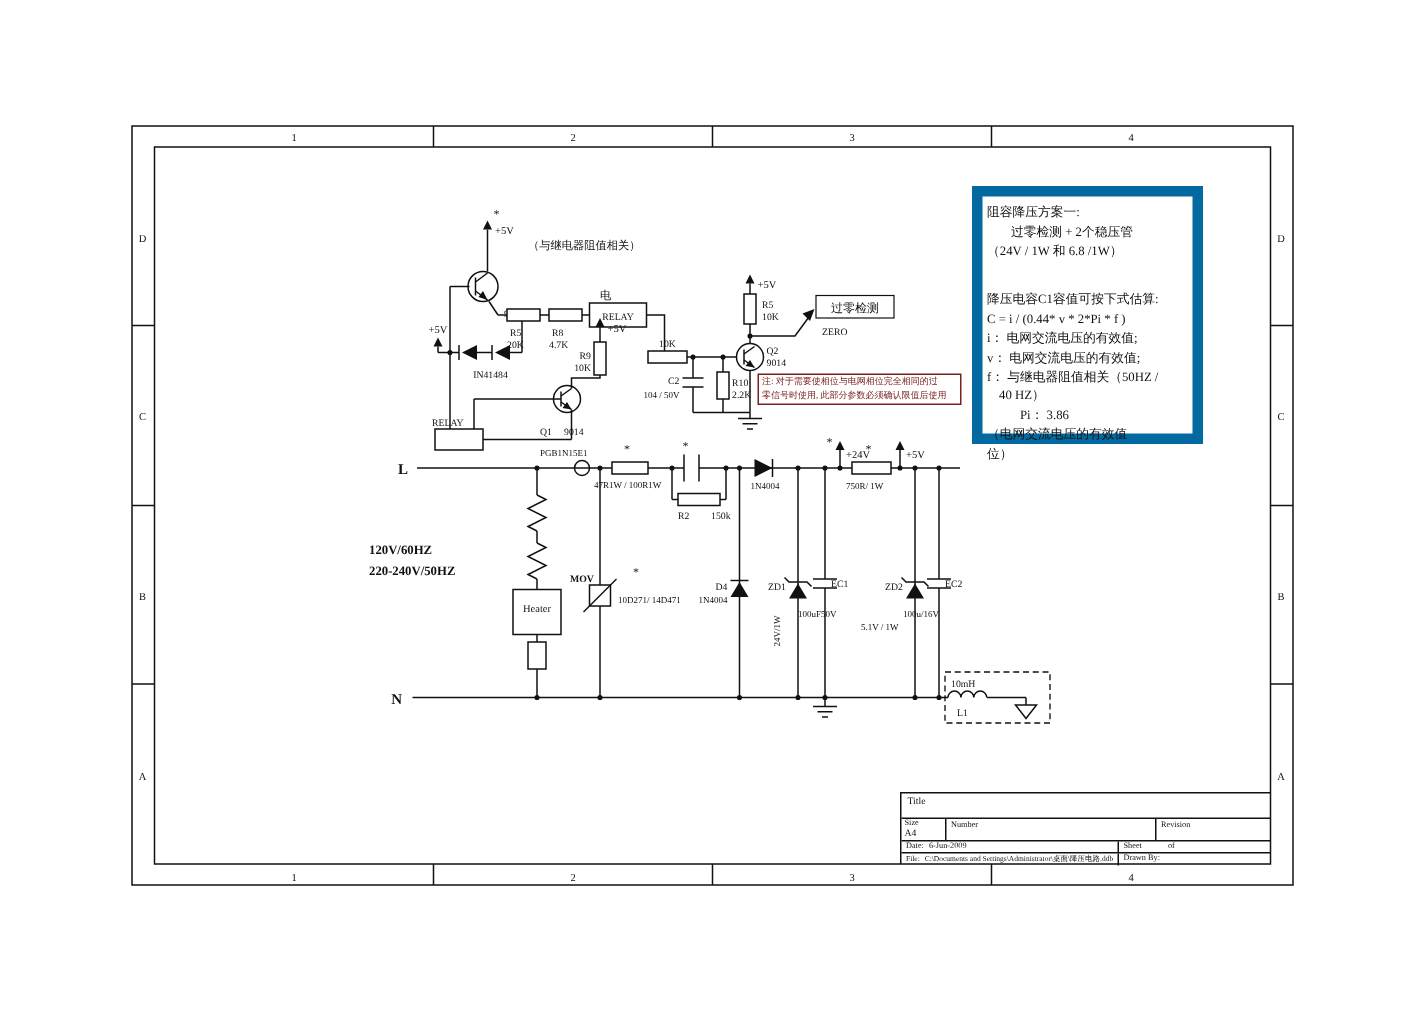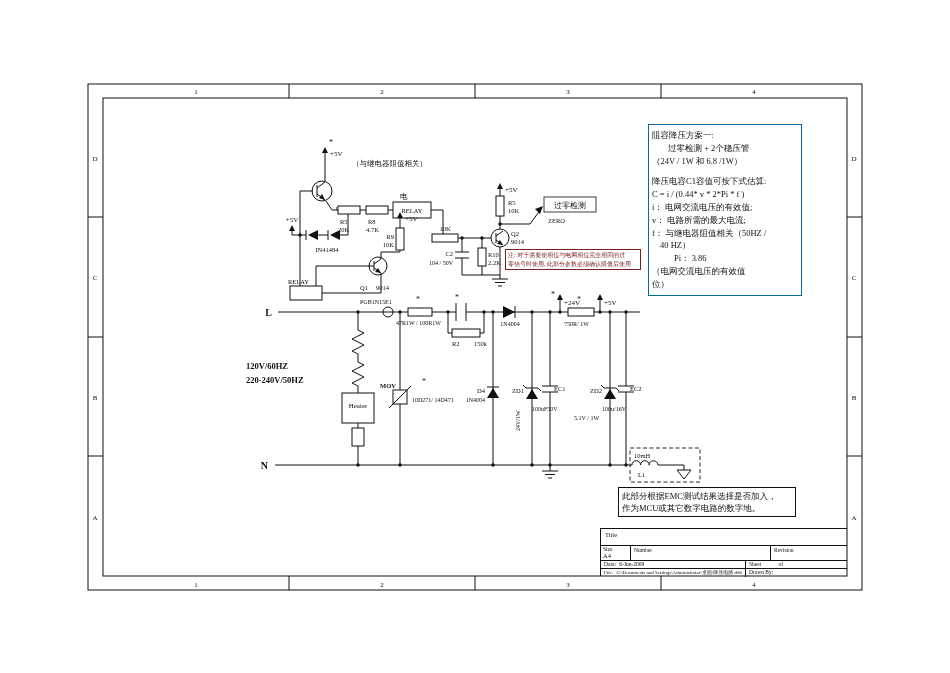--- a/index.html
+++ b/index.html
@@ -9,24 +9,24 @@
   svg text{font-family:"Liberation Serif",serif;fill:#111;}.t6{font-size:6px}.t65{font-size:6.5px}
   .t7{font-size:7px}.t75{font-size:7.5px}.t8{font-size:8px}.t85{font-size:8.5px}
   .t10{font-size:10px}
   .bold{font-weight:bold}.mid{text-anchor:middle}.end{text-anchor:end}
   .w{stroke:#111;stroke-width:1;fill:none}
   .thin{stroke:#111;stroke-width:0.8;fill:none}
   .box{stroke:#111;stroke-width:1;fill:#fff}
   .fil{fill:#111;stroke:none}
   .dash{stroke:#111;stroke-width:0.9;fill:none;stroke-dasharray:4 2.5}
   
-  .anno{position:absolute;left:648px;top:124px;width:154px;height:172px;border:1px solid #0369a1;
+  .anno{position:absolute;left:648px;top:124px;width:154px;height:172px;border:7px solid #0369a1;
         box-sizing:border-box;padding:4px 3px;font-size:8.5px;line-height:12.8px;}
   .anno .ind16{padding-left:16px}.anno .ind8{padding-left:8px}.anno .ind22{padding-left:22px}
-  .anno .gap{margin-top:8px}
+  .anno .gap{margin-top:20px}
   
   .pn{position:absolute;left:505px;top:249px;width:130px;border:1px solid #7a2020;color:#7a2020;
       padding:1px 2px;font-size:6px;line-height:8.5px;}
   
   .emc{position:absolute;left:618px;top:487px;width:170px;border:1px solid #111;
        padding:2px 3px;font-size:8.5px;line-height:12px;}
   
   .tb{position:absolute;left:600px;top:528px;width:247px;height:48px;box-sizing:border-box;
       border-left:1px solid #111;border-top:1px solid #111;font-size:6px;}
   .tb-r1{height:16px;box-sizing:border-box;padding:2px 4px;font-size:6.5px}
@@ -364,37 +364,33 @@
   </g>
 </svg>
 
 <div class="anno">
   <div>阻容降压方案一:</div>
   <div class="ind16">过零检测 + 2个稳压管</div>
   <div>（24V / 1W 和 6.8 /1W）</div>
   <div class="gap">降压电容C1容值可按下式估算:</div>
   <div>C = i / (0.44* v * 2*Pi * f )</div>
   <div>i： 电网交流电压的有效值;</div>
-  <div>v： 电路所需的最大电流;</div>
+  <div>v： 电网交流电压的有效值;</div>
   <div>f： 与继电器阻值相关（50HZ /</div>
   <div class="ind8">40 HZ）</div>
   <div class="ind22">Pi： 3.86</div>
   <div>（电网交流电压的有效值</div>
   <div>位）</div>
 </div>
 
 <div class="pn">
   <div>注: 对于需要使相位与电网相位完全相同的过</div>
   <div>零信号时使用, 此部分参数必须确认限值后使用</div>
 </div>
 
-<div class="emc">
-  <div>此部分根据EMC测试结果选择是否加入，</div>
-  <div>作为MCU或其它数字电路的数字地。</div>
-</div>
 
 <div class="tb">
   <div class="tb-r1"><span>Title</span></div>
   <div class="tb-r2">
     <div class="tb-size">
       <span>Size</span>
       <span class="a4">A4</span>
     </div>
     <div class="tb-num"><span>Number</span></div>
     <div class="tb-rev"><span>Revision</span></div>

